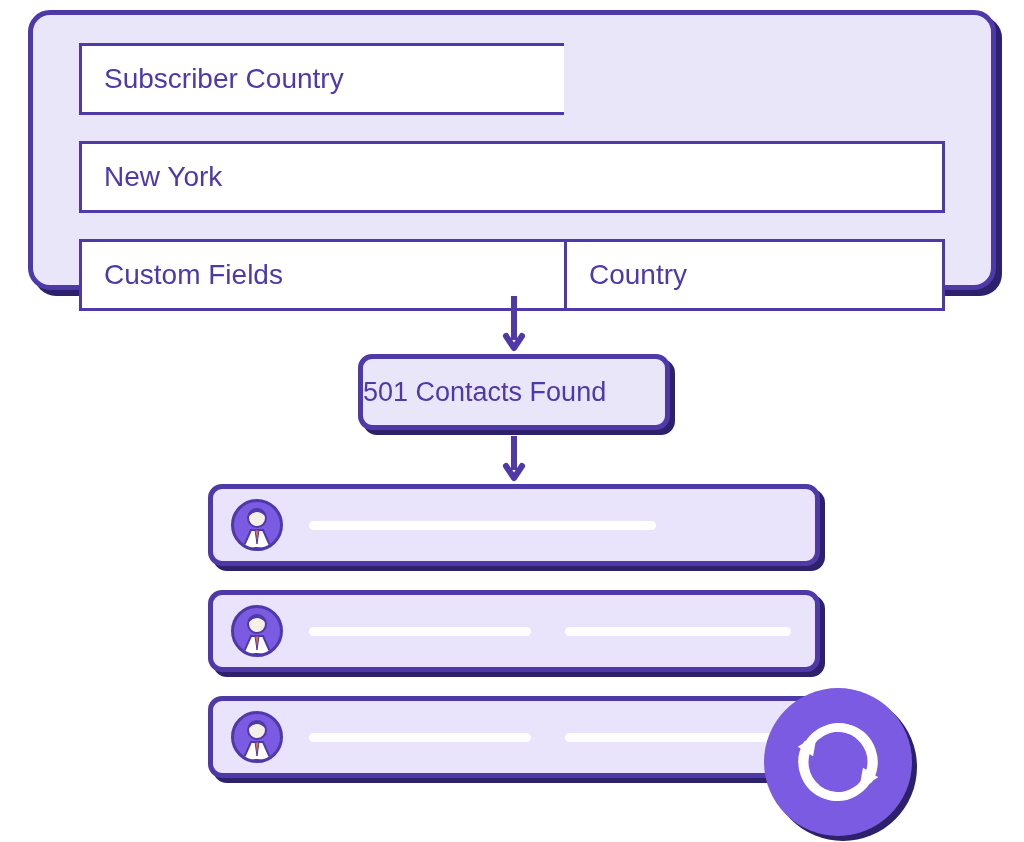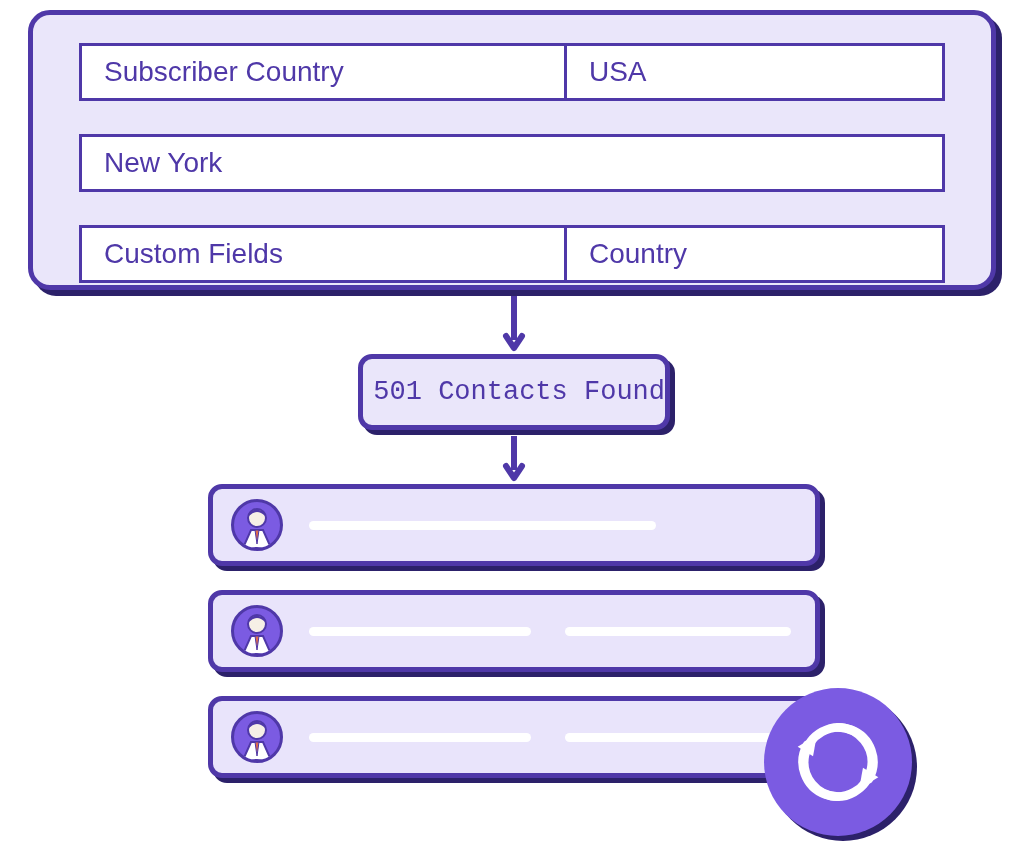--- a/index.html
+++ b/index.html
@@ -19,21 +19,21 @@
   
   .filter-card{
     position:absolute; left:28px; top:10px; width:968px; height:280px;
     background:var(--lav);
     border:5px solid var(--ink);
     border-radius:22px;
     box-shadow:6px 6px 0 0 var(--shadow);
     padding:28px 46px;
   }
   .filter-row{
-    display:flex; width:100%; height:58px; margin-bottom:33px;
+    display:flex; width:100%; height:72px; margin-bottom:26px;
   }
   .filter-cell{
     background:var(--white);
     border:3px solid var(--ink);
     font-size:28px; font-weight:500;
     display:flex; align-items:center; padding:0 22px;
     color:var(--ink);
   }
   .filter-label{flex:0 0 56%; border-right:none; border-radius:0;}
   .filter-value{flex:1; border-radius:0;}
@@ -41,22 +41,22 @@
   
   .connector-svg{position:absolute;overflow:visible;}
 
   
   .chip{
     position:absolute; left:358px; top:354px; width:312px; height:76px;
     background:var(--lav);
     border:5px solid var(--ink);
     border-radius:14px;
     box-shadow:5px 5px 0 0 var(--shadow);
-    display:flex; align-items:center; justify-content:flex-end;
-    font-size:27px; font-weight:500;font-family:Liberation Mono, monospace;
+    display:flex; align-items:center; justify-content:flex-start;
+    font-size:27px; font-weight:500;
   }
 
   
   .contacts{
     position:absolute; left:208px; top:484px; width:612px;
   }
   .contact-row{
     position:relative;
     width:612px; height:82px;
     background:var(--lav2);
@@ -86,21 +86,20 @@
   .refresh svg{width:96px;height:96px;}
 </style>
 </head>
 <body>
 
 <div class="stage">
 
   <div class="filter-card">
     <div class="filter-row">
       <div class="filter-cell filter-label">Subscriber Country</div>
-      <div class="filter-cell filter-value">USA</div>
     </div>
     <div class="filter-row">
       <div class="filter-cell filter-value">New York</div>
     </div>
     <div class="filter-row">
       <div class="filter-cell filter-label">Custom Fields</div>
       <div class="filter-cell filter-value">Country</div>
     </div>
   </div>
 

